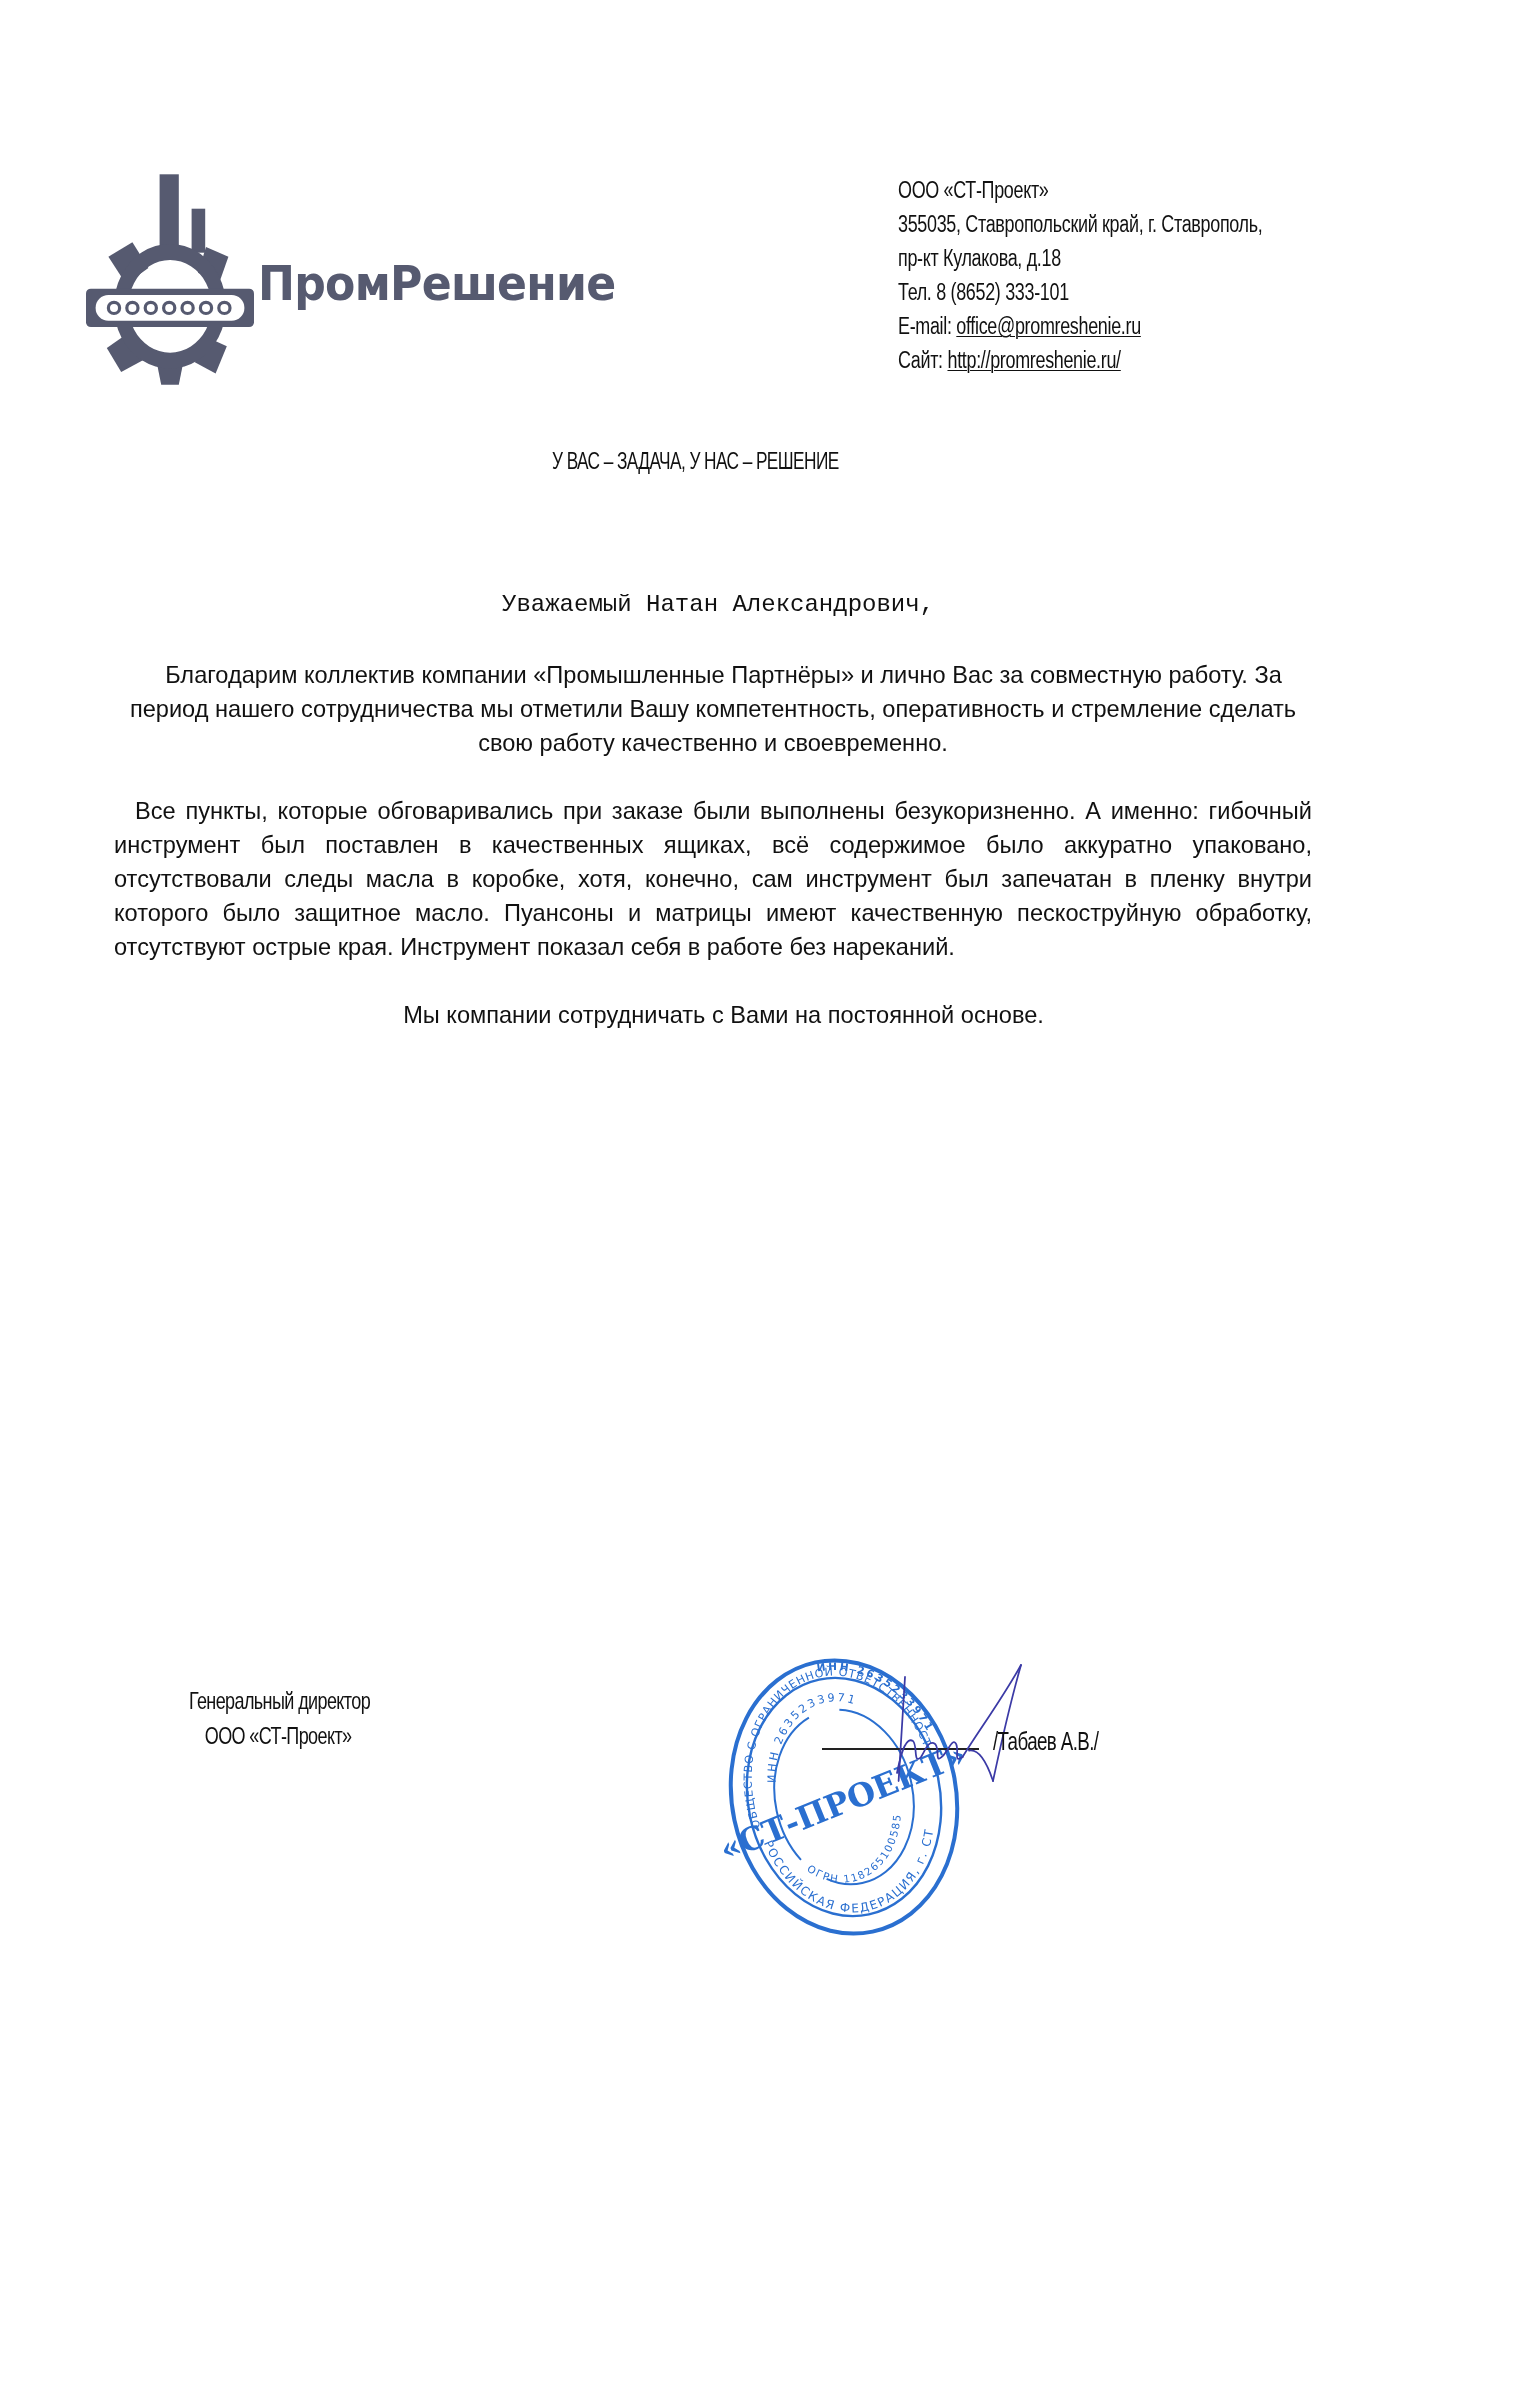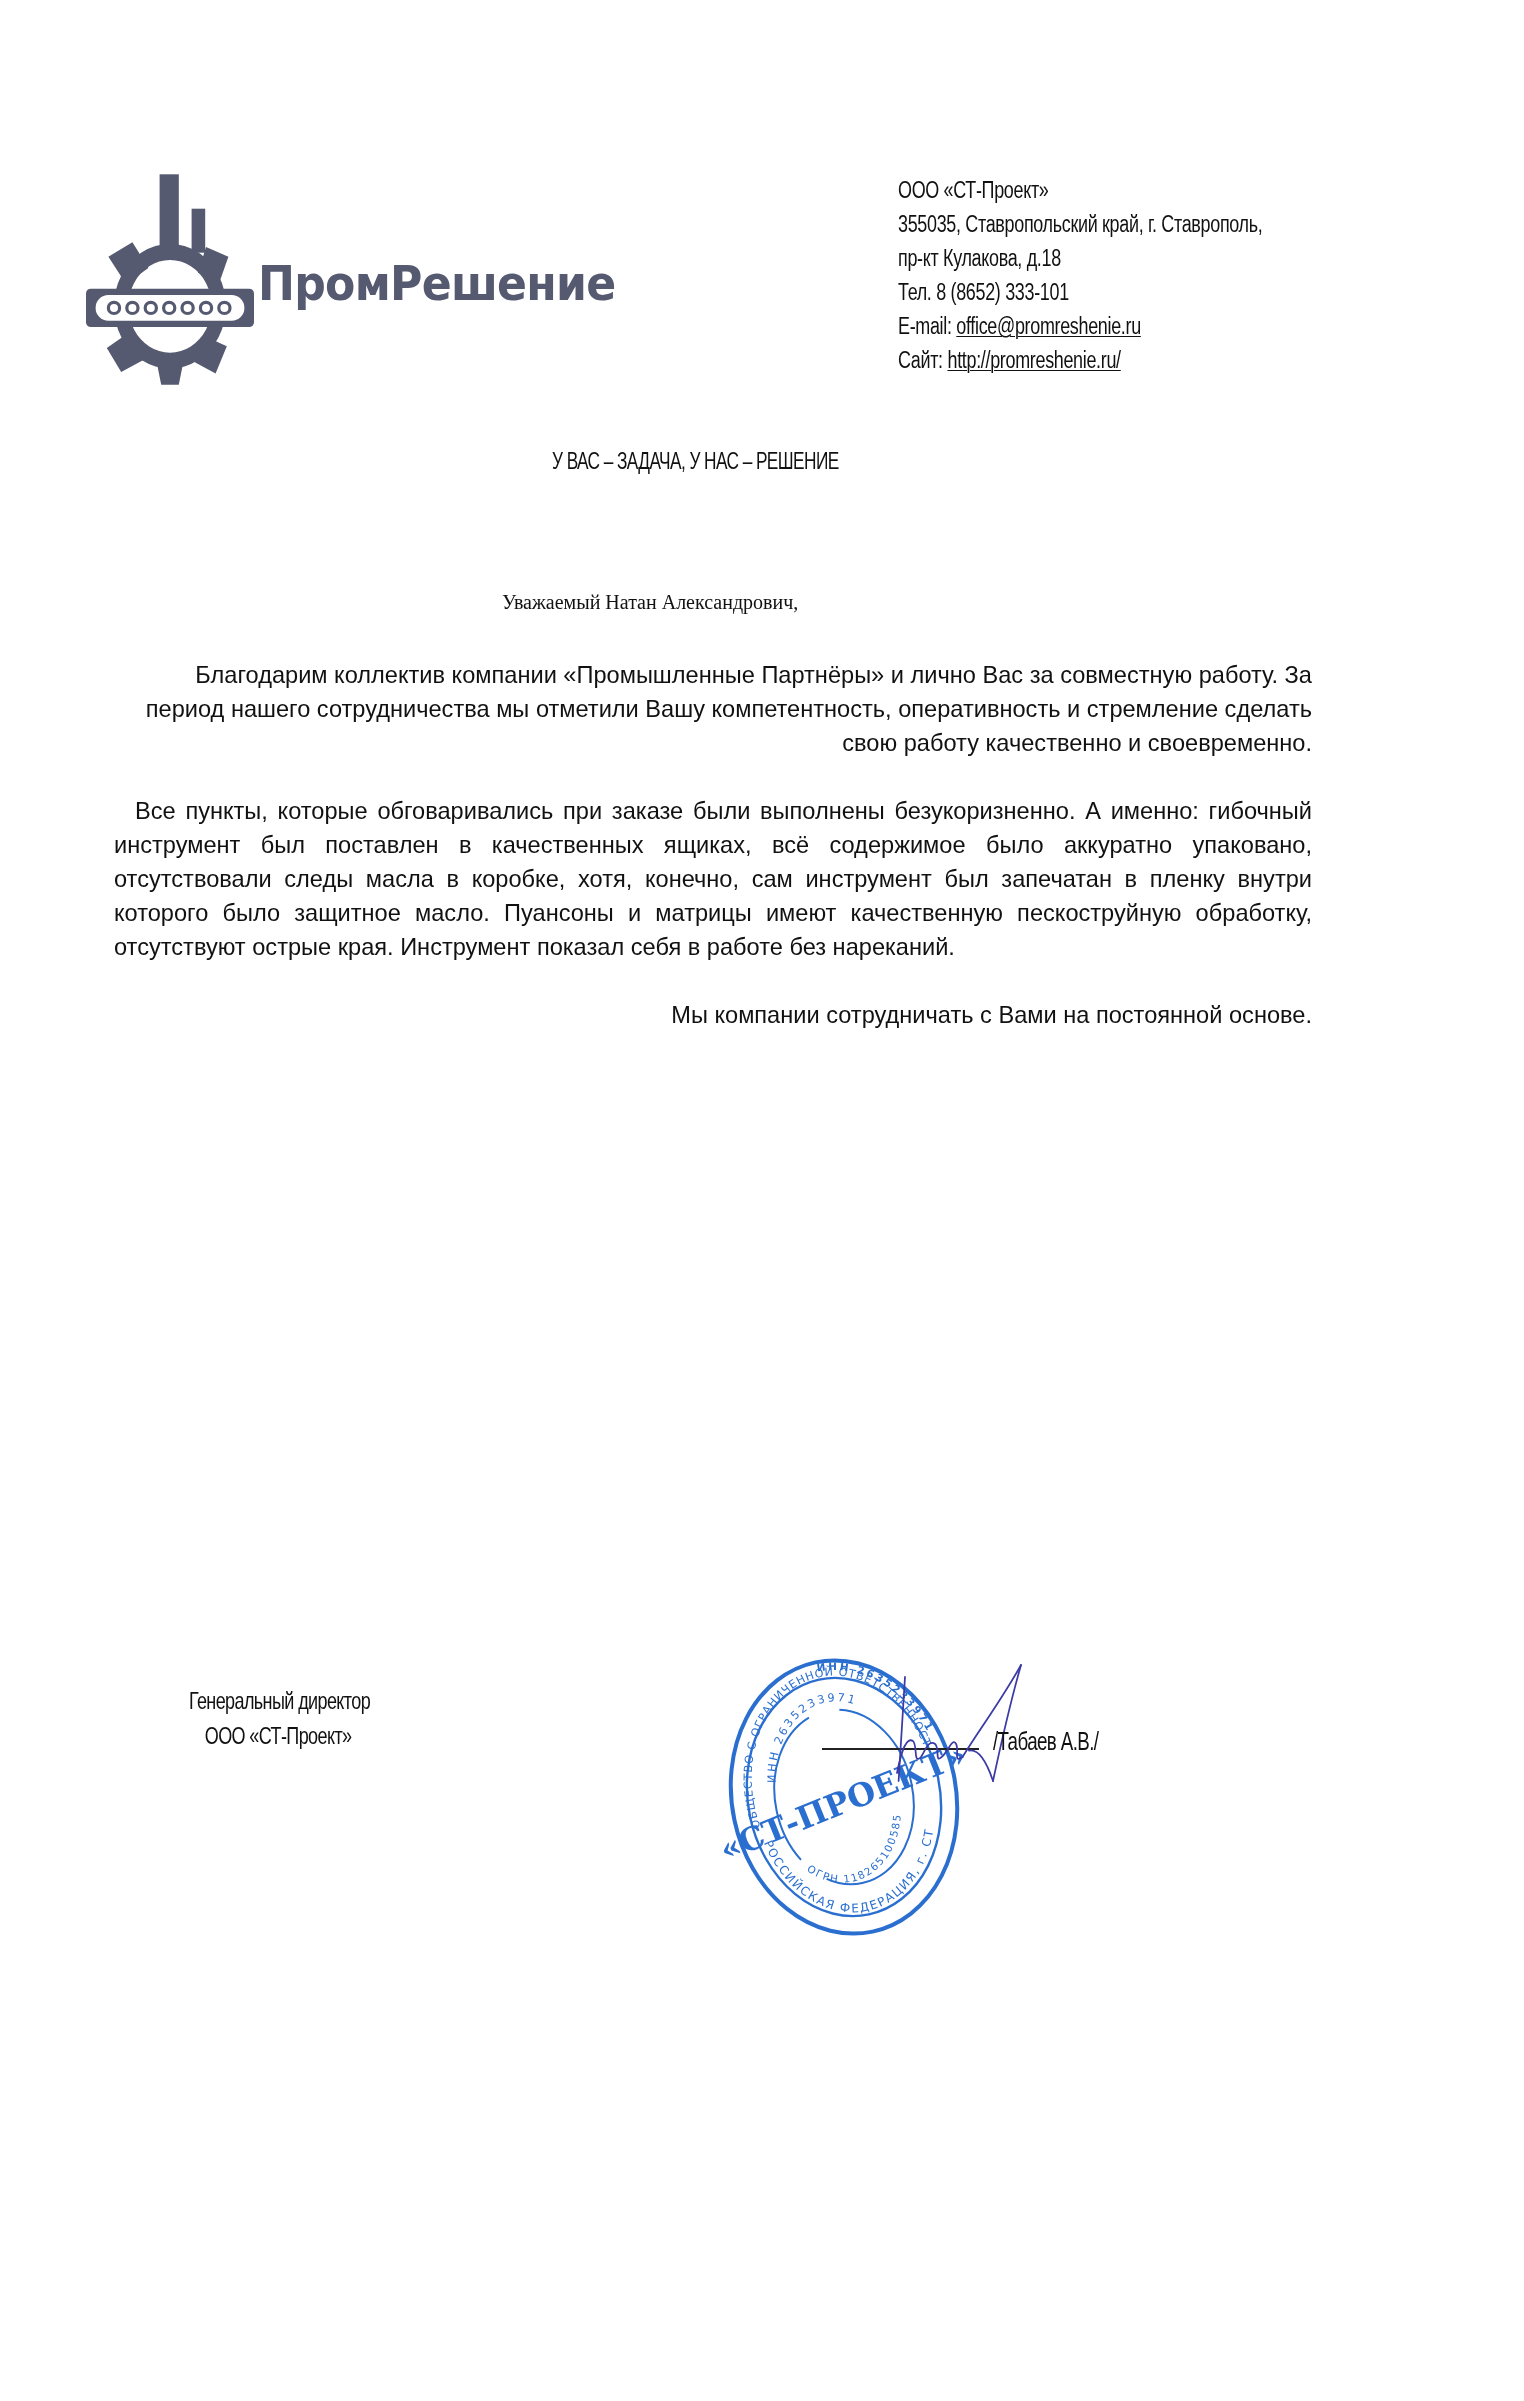--- a/index.html
+++ b/index.html
@@ -15,25 +15,25 @@
   #contacts { left:898px; top:173px; font-family:"Liberation Sans", sans-serif; font-size:23px;
     line-height:34px; color:#111; transform:scaleX(0.78); transform-origin:left top; white-space:nowrap; letter-spacing:-0.4px; }
   #contacts .line { display:block; }
   #contacts .link { text-decoration:underline; text-decoration-thickness:0.8px; text-underline-offset:2.4px; }
 
   
   #slogan { left:552px; top:447px; font-family:"Liberation Sans", sans-serif; font-size:24px;
     white-space:nowrap; transform:scaleX(0.72); transform-origin:left top; letter-spacing:-0.8px; color:#111; }
 
   
-  #salutation { left:502px; top:591px; font-family:Liberation Serif, serif; font-size:20px; white-space:nowrap; color:#111; }
+  #salutation { left:502px; top:591px; font-family:Liberation Mono, monospace; font-size:24px; white-space:nowrap; color:#111; }
   #letter-body { left:114px; top:658px; width:1198px; font-family:"Liberation Sans", sans-serif; font-size:23.6px;
     line-height:34px; color:#111; text-align:justify; }
   #letter-body p { margin:0 0 34px 0; text-indent:21px; }
-  #letter-body p.ragged { text-align:right; }
+  #letter-body p.ragged { text-align:center; }
 
   
   #sign-title { left:189px; top:1683px; font-family:"Liberation Sans", sans-serif; font-size:24px; white-space:nowrap;
     transform:scaleX(0.75); transform-origin:left top; letter-spacing:-0.8px; line-height:35px; color:#111; }
   #sign-title .line { display:block; }
   #sign-title .line2 { padding-left:21px; }
   #sign-line { left:822px; top:1748px; width:157px; height:2.4px; background:#222; }
   #signer-name { left:993px; top:1727px; font-family:"Liberation Sans", sans-serif; font-size:25px; white-space:nowrap;
     transform:scaleX(0.75); transform-origin:left top; letter-spacing:-0.8px; color:#111; }
 

